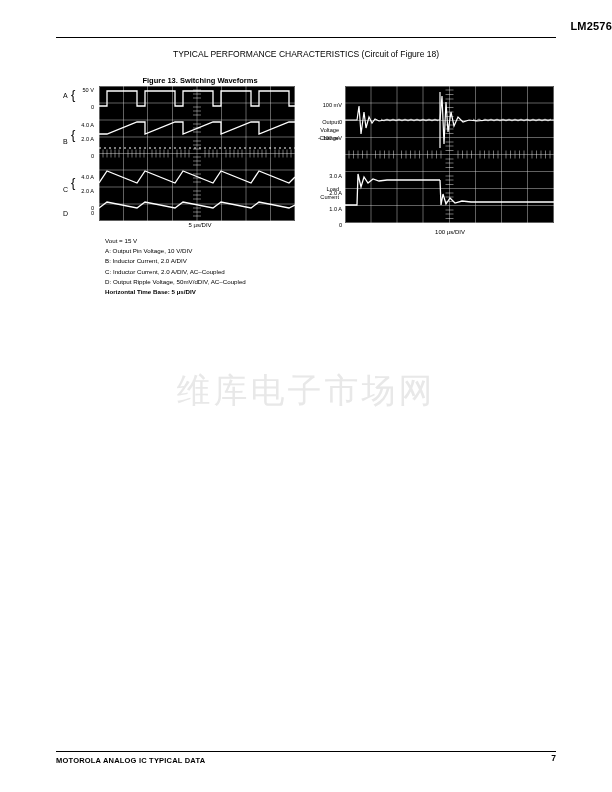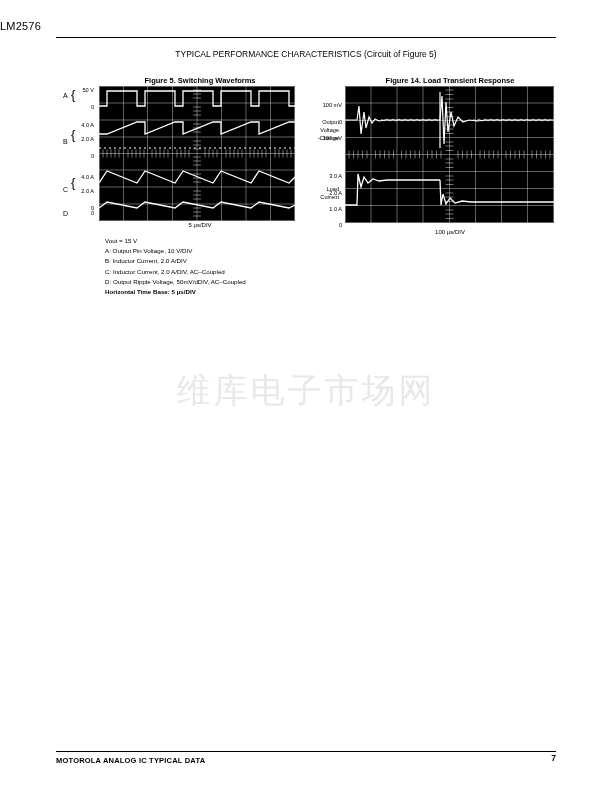--- a/index.html
+++ b/index.html
@@ -20,23 +20,23 @@
     position: absolute;
     inset: 0;
   }
 
   
   .doc-title {
     position: absolute;
     top: 20px;
     left: 0;
     width: 612px;
-    text-align: left;
+    text-align: right;
     font-size: 11px;
-    font-weight: normal;
+    font-weight: bold;
     letter-spacing: 0.2px;
   }
   .header-rule {
     position: absolute;
     top: 37px;
     left: 56px;
     width: 500px;
     height: 1px;
     background: #000;
   }
@@ -181,24 +181,24 @@
 </head>
 <body>
 
 <div class="page">
 
   <div class="doc-title">LM2576</div>
   <div class="header-rule"></div>
 
   <div class="section-heading">
     <span class="bold">TYPICAL PERFORMANCE CHARACTERISTICS</span>
-    <span class="reg">(Circuit of Figure 5)</span>
+    <span class="reg">(Circuit of Figure 18)</span>
   </div>
 
-  <div class="fig-title" id="fig13-title">Figure 5. Switching Waveforms</div>
+  <div class="fig-title" id="fig13-title">Figure 13. Switching Waveforms</div>
 
   <div class="chgroup" style="top:92px; left:63px;">A</div>
   <div class="brace" style="top:88px; left:71px;">{</div>
   <div class="axlabel" style="top:87px; left:60px; width:34px;">50 V</div>
   <div class="axlabel" style="top:104px; left:60px; width:34px;">0</div>
 
   <div class="chgroup" style="top:138px; left:63px;">B</div>
   <div class="brace" style="top:128px; left:71px;">{</div>
   <div class="axlabel" style="top:122px; left:58px; width:36px;">4.0 A</div>
   <div class="axlabel" style="top:136px; left:58px; width:36px;">2.0 A</div>
@@ -308,21 +308,20 @@
       <polyline fill="none" stroke="#ffffff" stroke-width="1.1" points="0,62 196,62" stroke-dasharray="2 3"></polyline>
 
       <polyline fill="none" stroke="#ffffff" stroke-width="1.3" points="0,97 8,85 38,97 46,85 76,97 84,85 114,97 122,85 152,97 160,85 190,97 196,91"></polyline>
 
       <polyline fill="none" stroke="#ffffff" stroke-width="1.3" points="0,122 8,116 38,122 46,116 76,122 84,116 114,122 122,116 152,122 160,116 190,122 196,119"></polyline>
     </svg>
   </div>
 
   <div class="timebase" id="tb13">5 µs/DIV</div>
 
-  <div class="fig-title" id="fig14-title">Figure 14. Load Transient Response</div>
 
   <div class="lbl14 right" style="top:119px; left:302px; width:37px;">Output</div>
   <div class="lbl14 right" style="top:127px; left:302px; width:37px;">Voltage</div>
   <div class="lbl14 right" style="top:135px; left:302px; width:37px;">Change</div>
   <div class="lbl14 right" style="top:102px; left:300px; width:42px;">100 mV</div>
   <div class="lbl14 right" style="top:119px; left:300px; width:42px;">0</div>
   <div class="lbl14 right" style="top:135px; left:298px; width:44px;">– 100 mV</div>
 
   <div class="lbl14 right" style="top:186px; left:302px; width:37px;">Load</div>
   <div class="lbl14 right" style="top:194px; left:302px; width:37px;">Current</div>

